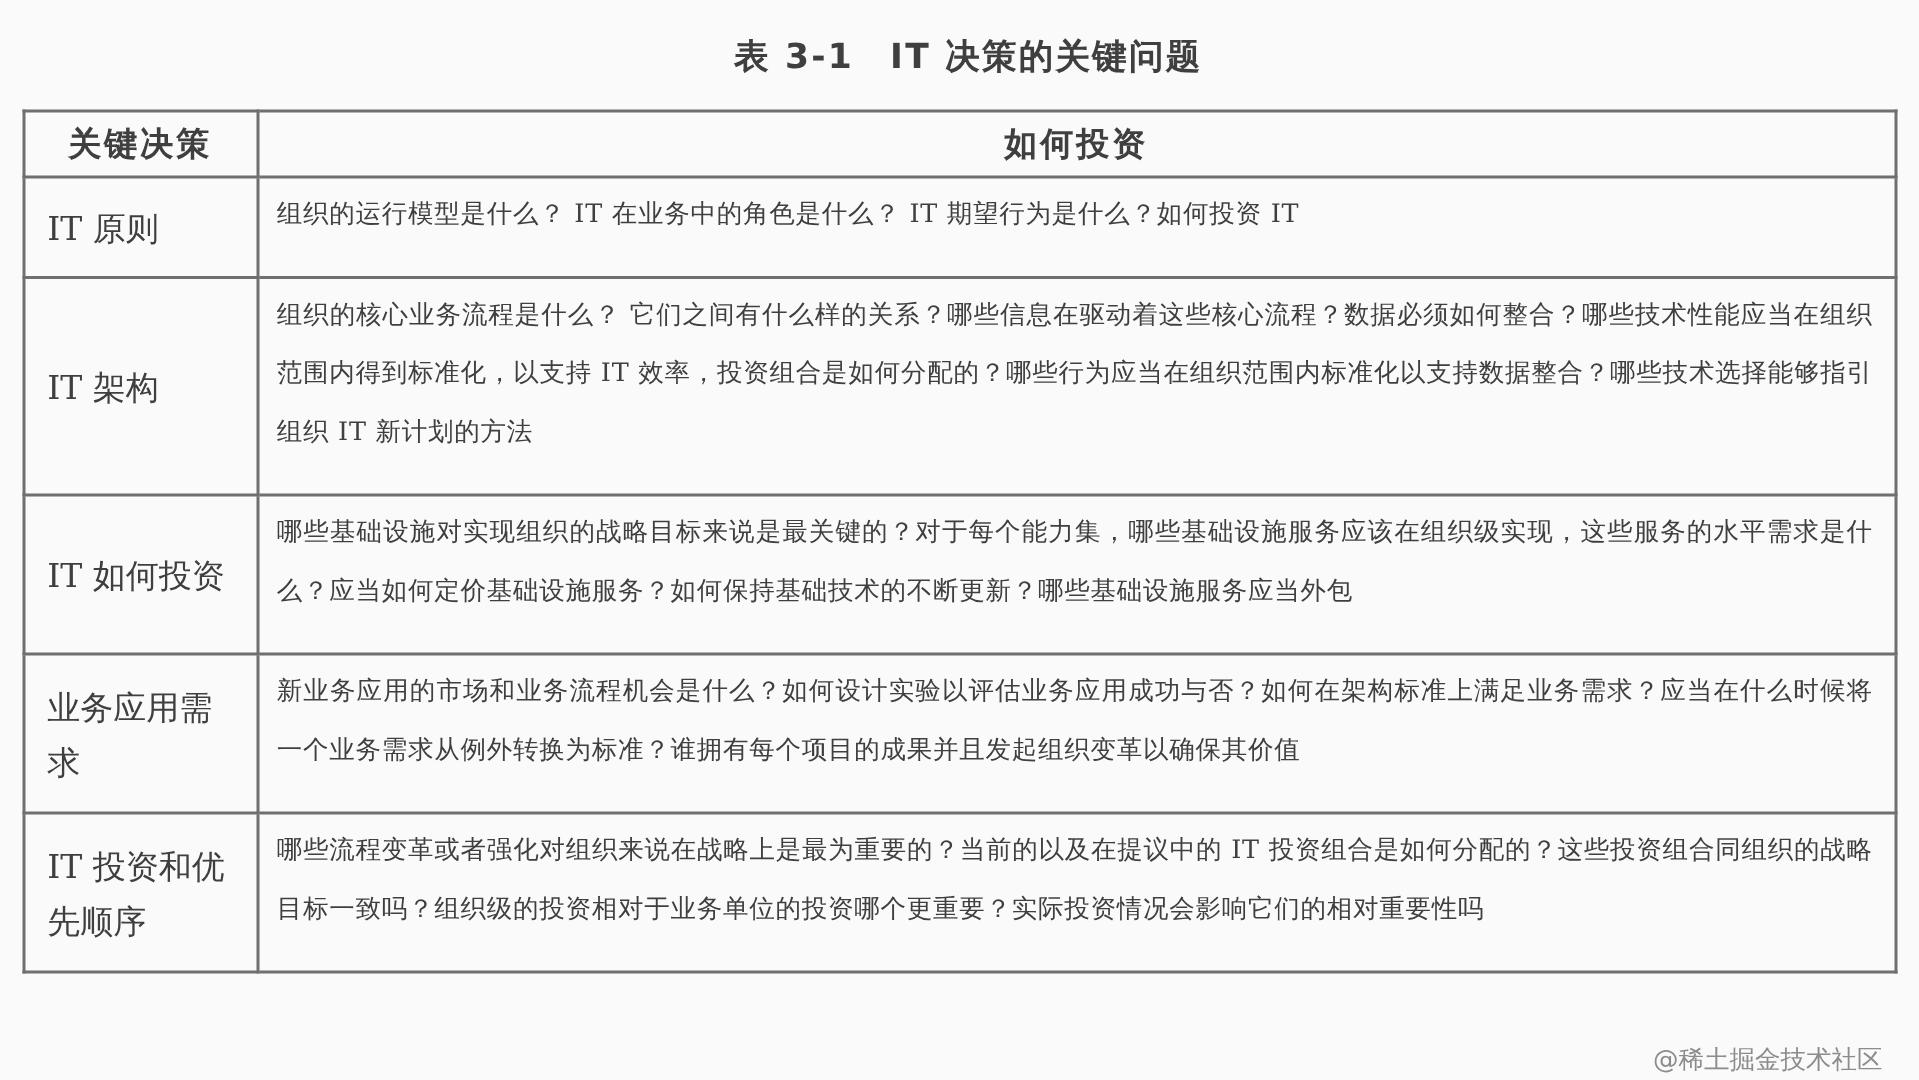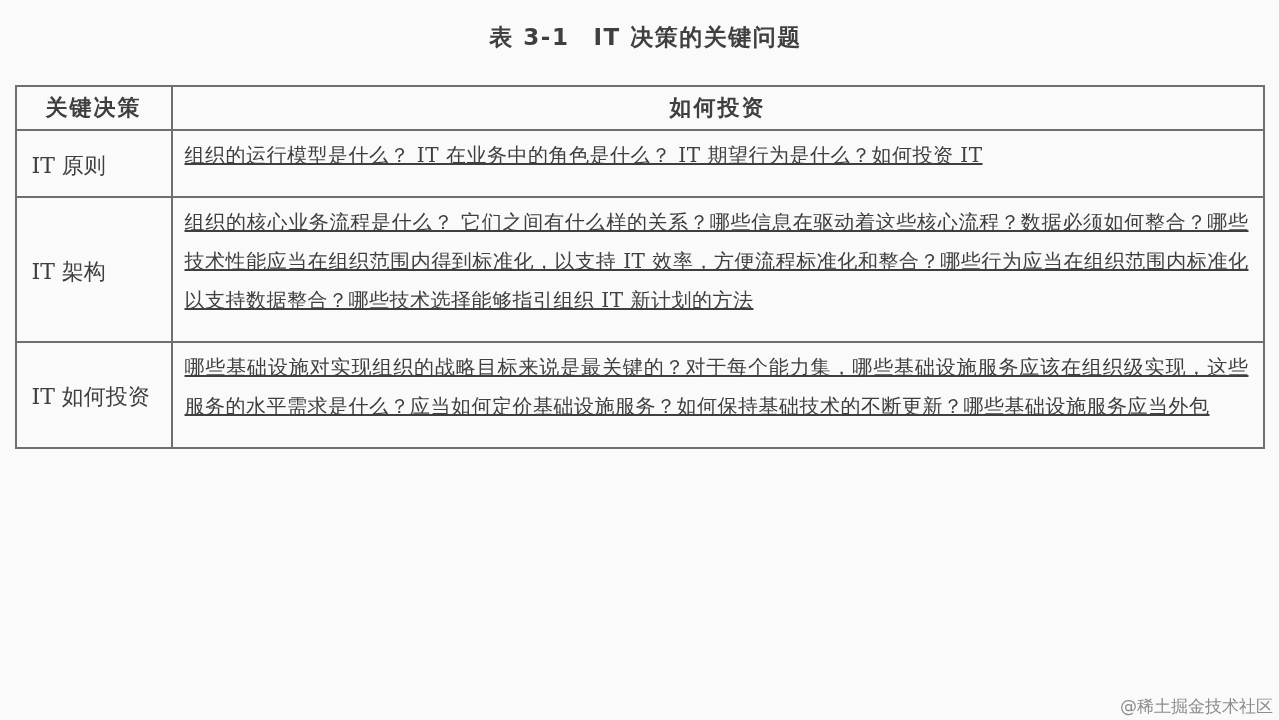--- a/index.html
+++ b/index.html
@@ -29,21 +29,21 @@
     font-weight: bold;
     font-size: 23px;
     letter-spacing: 1.5px;
     color: var(--text, #3f3f3f);
   }
   .caption .caption-title {
     margin-left: 24px;
   }
   table.grid {
     width: 1250px;
-    margin: 16px auto;
+    margin: 4px auto;
     border-collapse: collapse;
     table-layout: fixed;
   }
   table.grid th,
   table.grid td {
     border: 2px solid var(--border, #6f6f6f);
   }
   col.col-decision { width: 156px; }
   table.grid th {
     font-family: "DejaVu Sans", sans-serif;
@@ -55,31 +55,30 @@
     padding: 2px 0;
   }
   td.decision-cell {
     font-size: 22px;
     line-height: 37px;
     padding: 9px 10px 6px 15px;
     vertical-align: middle;
     text-align: left;
   }
   td.question-cell {
-    font-size: 20px;
+    font-size: 17px;
     line-height: 39px;
     letter-spacing: 0.5px;
     padding: 5px 14px 21px 12px;
     vertical-align: middle;
     text-align: justify;
-    text-decoration: underline;
   }
   .watermark {
     position: absolute;
-    right: 6px;
+    right: 24px;
     bottom: 2px;
     font-family: "DejaVu Sans", sans-serif;
     font-size: 17px;
     color: var(--watermark, #8c8c8c);
   }
 </style>
 </head>
 <body>
 
 <div class="page">
@@ -99,24 +98,32 @@
         <th>如何投资</th>
       </tr>
     </thead>
     <tbody>
       <tr>
         <td class="decision-cell">IT 原则</td>
         <td class="question-cell">组织的运行模型是什么？ IT 在业务中的角色是什么？ IT 期望行为是什么？如何投资 IT</td>
       </tr>
       <tr>
         <td class="decision-cell">IT 架构</td>
-        <td class="question-cell">组织的核心业务流程是什么？ 它们之间有什么样的关系？哪些信息在驱动着这些核心流程？数据必须如何整合？哪些技术性能应当在组织范围内得到标准化，以支持 IT 效率，方便流程标准化和整合？哪些行为应当在组织范围内标准化以支持数据整合？哪些技术选择能够指引组织 IT 新计划的方法</td>
+        <td class="question-cell">组织的核心业务流程是什么？ 它们之间有什么样的关系？哪些信息在驱动着这些核心流程？数据必须如何整合？哪些技术性能应当在组织范围内得到标准化，以支持 IT 效率，投资组合是如何分配的？哪些行为应当在组织范围内标准化以支持数据整合？哪些技术选择能够指引组织 IT 新计划的方法</td>
       </tr>
       <tr>
         <td class="decision-cell">IT 如何投资</td>
         <td class="question-cell">哪些基础设施对实现组织的战略目标来说是最关键的？对于每个能力集，哪些基础设施服务应该在组织级实现，这些服务的水平需求是什么？应当如何定价基础设施服务？如何保持基础技术的不断更新？哪些基础设施服务应当外包</td>
+      </tr>
+      <tr>
+        <td class="decision-cell">业务应用需求</td>
+        <td class="question-cell">新业务应用的市场和业务流程机会是什么？如何设计实验以评估业务应用成功与否？如何在架构标准上满足业务需求？应当在什么时候将一个业务需求从例外转换为标准？谁拥有每个项目的成果并且发起组织变革以确保其价值</td>
+      </tr>
+      <tr>
+        <td class="decision-cell">IT 投资和优先顺序</td>
+        <td class="question-cell">哪些流程变革或者强化对组织来说在战略上是最为重要的？当前的以及在提议中的 IT 投资组合是如何分配的？这些投资组合同组织的战略目标一致吗？组织级的投资相对于业务单位的投资哪个更重要？实际投资情况会影响它们的相对重要性吗</td>
       </tr>
     </tbody>
   </table>
 
   <div class="watermark">@稀土掘金技术社区</div>
 
 </div>
 
 </body></html>

